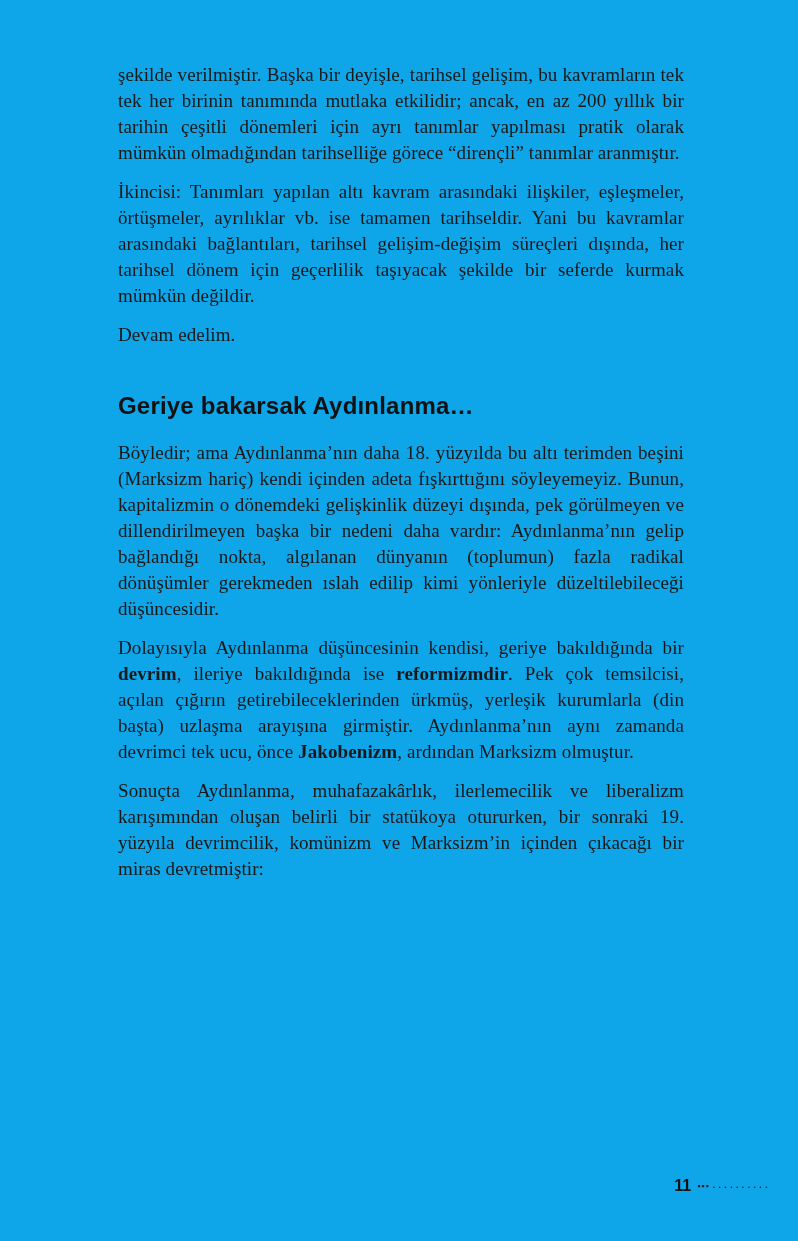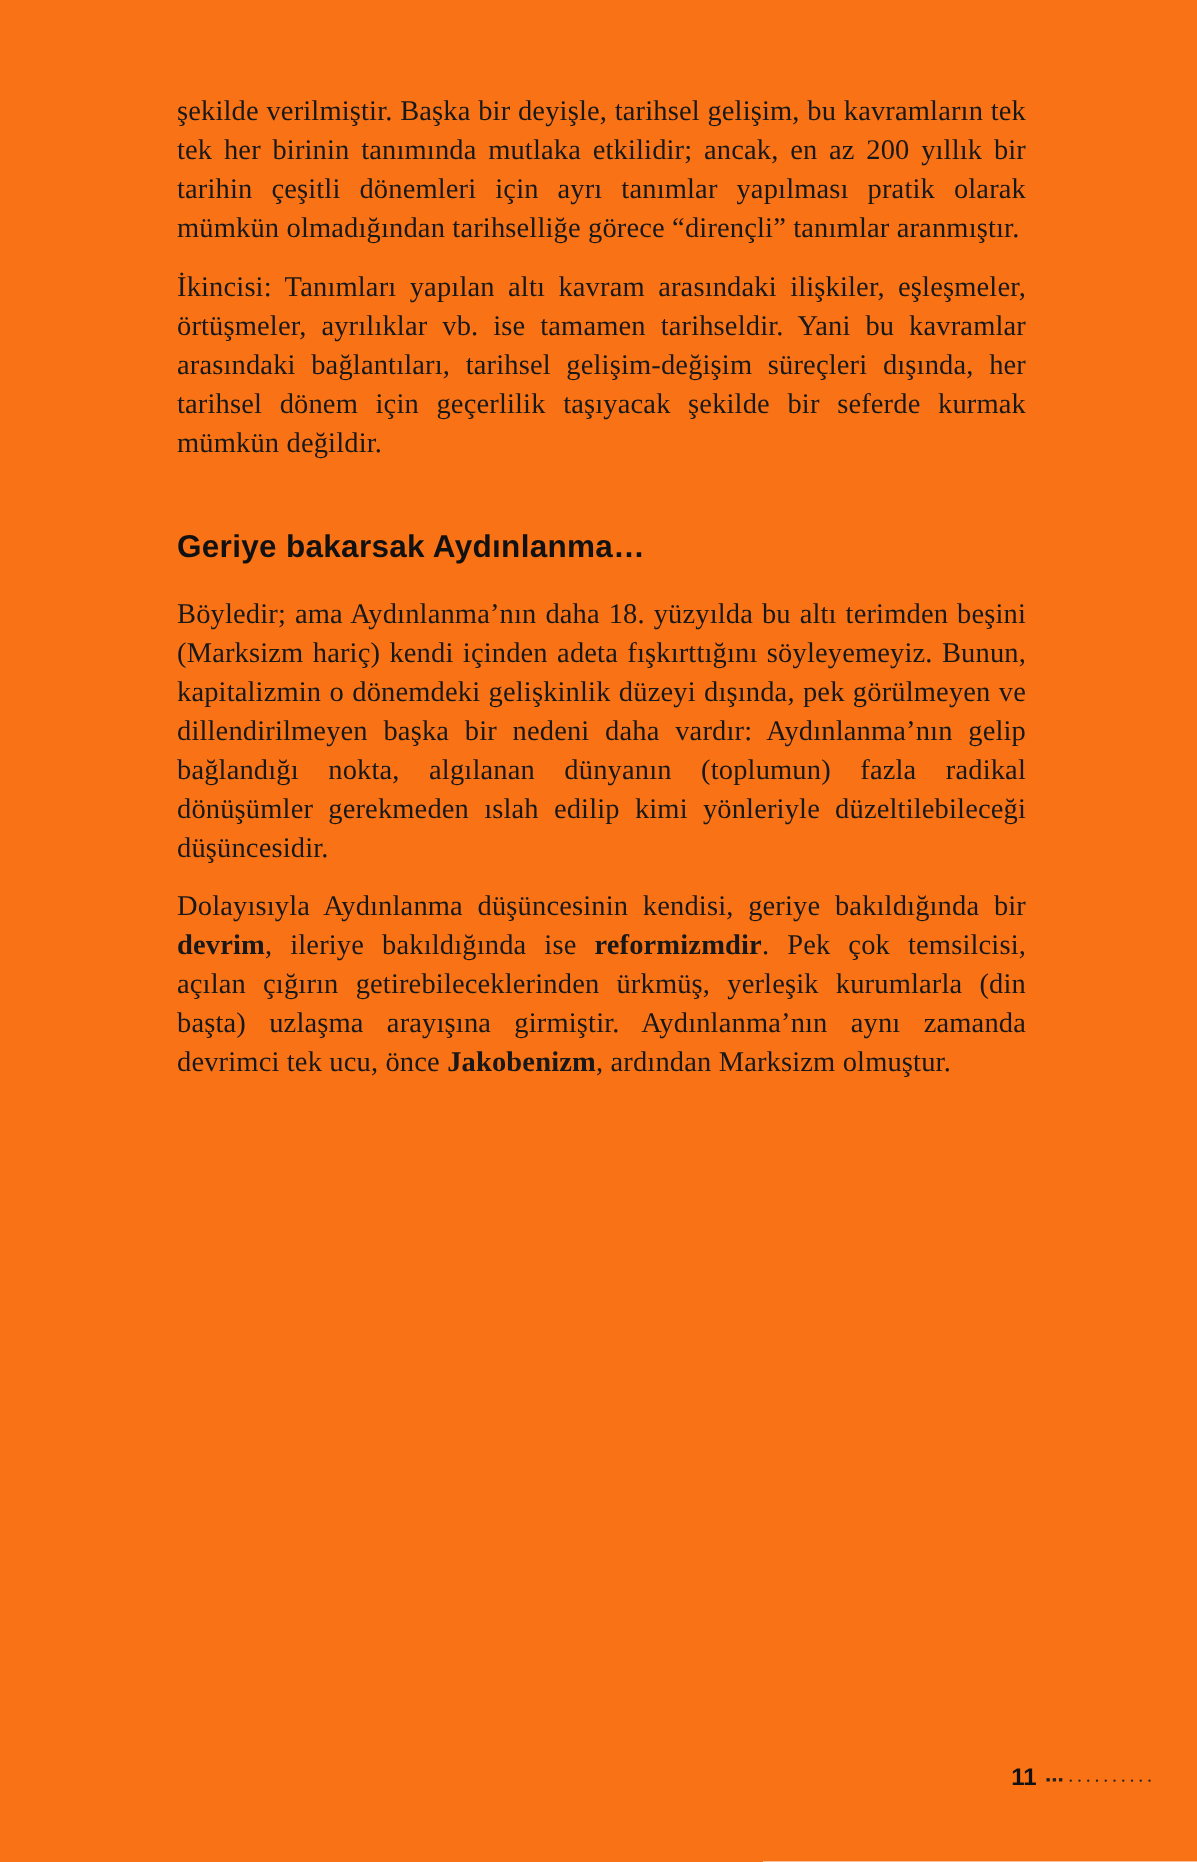--- a/index.html
+++ b/index.html
@@ -4,21 +4,21 @@
 <style>
   html, body {
     margin: 0;
     padding: 0;
     background: #ffffff;
   }
   .page {
     position: relative;
     width: 798px;
     height: 1241px;
-    background: #f97316;
+    background: #0ea5e9;
     color: #181818;
     font-family: "Liberation Serif", serif;
     overflow: hidden;
   }
   .text-block {
     position: absolute;
     top: 62px;
     left: 118px;
     width: 566px;
   }
@@ -28,21 +28,21 @@
     line-height: 26px;
     text-align: justify;
     letter-spacing: 0.1px;
   }
   .text-block p.standalone {
     text-align: left;
   }
   .section-heading {
     font-family: "Liberation Sans", sans-serif;
     font-weight: bold;
-    font-size: 21px;
+    font-size: 24px;
     margin: 44px 0 20px 0;
     color: #111111;
     letter-spacing: 0.2px;
   }
   .footer {
     position: absolute;
     bottom: 46px;
     right: 28px;
     display: flex;
     align-items: center;
@@ -72,25 +72,27 @@
   }
 </style>
 </head>
 <body>
 
 <div class="page">
   <div class="text-block">
 
     <p><span>şekilde verilmiştir. Başka bir deyişle, tarihsel gelişim, bu kavramların tek tek her birinin tanımında mutlaka etkilidir; ancak, en az 200 yıllık bir tarihin çeşitli dönemleri için ayrı tanımlar yapılması pratik olarak mümkün olmadığından tarihselliğe görece “dirençli” tanımlar aranmıştır.</span></p>
     <p><span>İkincisi: Tanımları yapılan altı kavram arasındaki ilişkiler, eşleşmeler, örtüşmeler, ayrılıklar vb. ise tamamen tarihseldir. Yani bu kavramlar arasındaki bağlantıları, tarihsel gelişim-değişim süreçleri dışında, her tarihsel dönem için geçerlilik taşıyacak şekilde bir seferde kurmak mümkün değildir.</span></p>
+    <p class="standalone"><span>Devam edelim.</span></p>
 
     <h2 class="section-heading">Geriye bakarsak Aydınlanma…</h2>
 
     <p><span>Böyledir; ama Aydınlanma’nın daha 18. yüzyılda bu altı terimden beşini (Marksizm hariç) kendi içinden adeta fışkırttığını söyleyemeyiz.  Bunun, kapitalizmin o dönemdeki gelişkinlik düzeyi dışında, pek görülmeyen ve dillendirilmeyen başka bir nedeni daha vardır: Aydınlanma’nın gelip bağlandığı nokta, algılanan dünyanın (toplumun) fazla radikal dönüşümler gerekmeden ıslah edilip kimi yönleriyle düzeltilebileceği düşüncesidir.</span></p>
     <p><span>Dolayısıyla Aydınlanma düşüncesinin kendisi, geriye bakıldığında bir </span><span style="font-weight: bold;">devrim</span><span>, ileriye bakıldığında ise </span><span style="font-weight: bold;">reformizmdir</span><span>. Pek çok temsilcisi, açılan çığırın getirebileceklerinden ürkmüş, yerleşik kurumlarla (din başta) uzlaşma arayışına girmiştir. Aydınlanma’nın aynı zamanda devrimci tek ucu, önce </span><span style="font-weight: bold;">Jakobenizm</span><span>, ardından Marksizm olmuştur.</span></p>
+    <p><span>Sonuçta Aydınlanma, muhafazakârlık, ilerlemecilik ve liberalizm karışımından oluşan belirli bir statükoya otururken, bir sonraki 19. yüzyıla devrimcilik, komünizm ve Marksizm’in içinden çıkacağı bir miras devretmiştir:</span></p>
 
   </div>
 
   <div class="footer">
     <span class="page-number">11</span>
     <span class="ornament">
       <span class="squares">▪▪▪</span>
       <span class="dots">··········</span>
     </span>
   </div>

